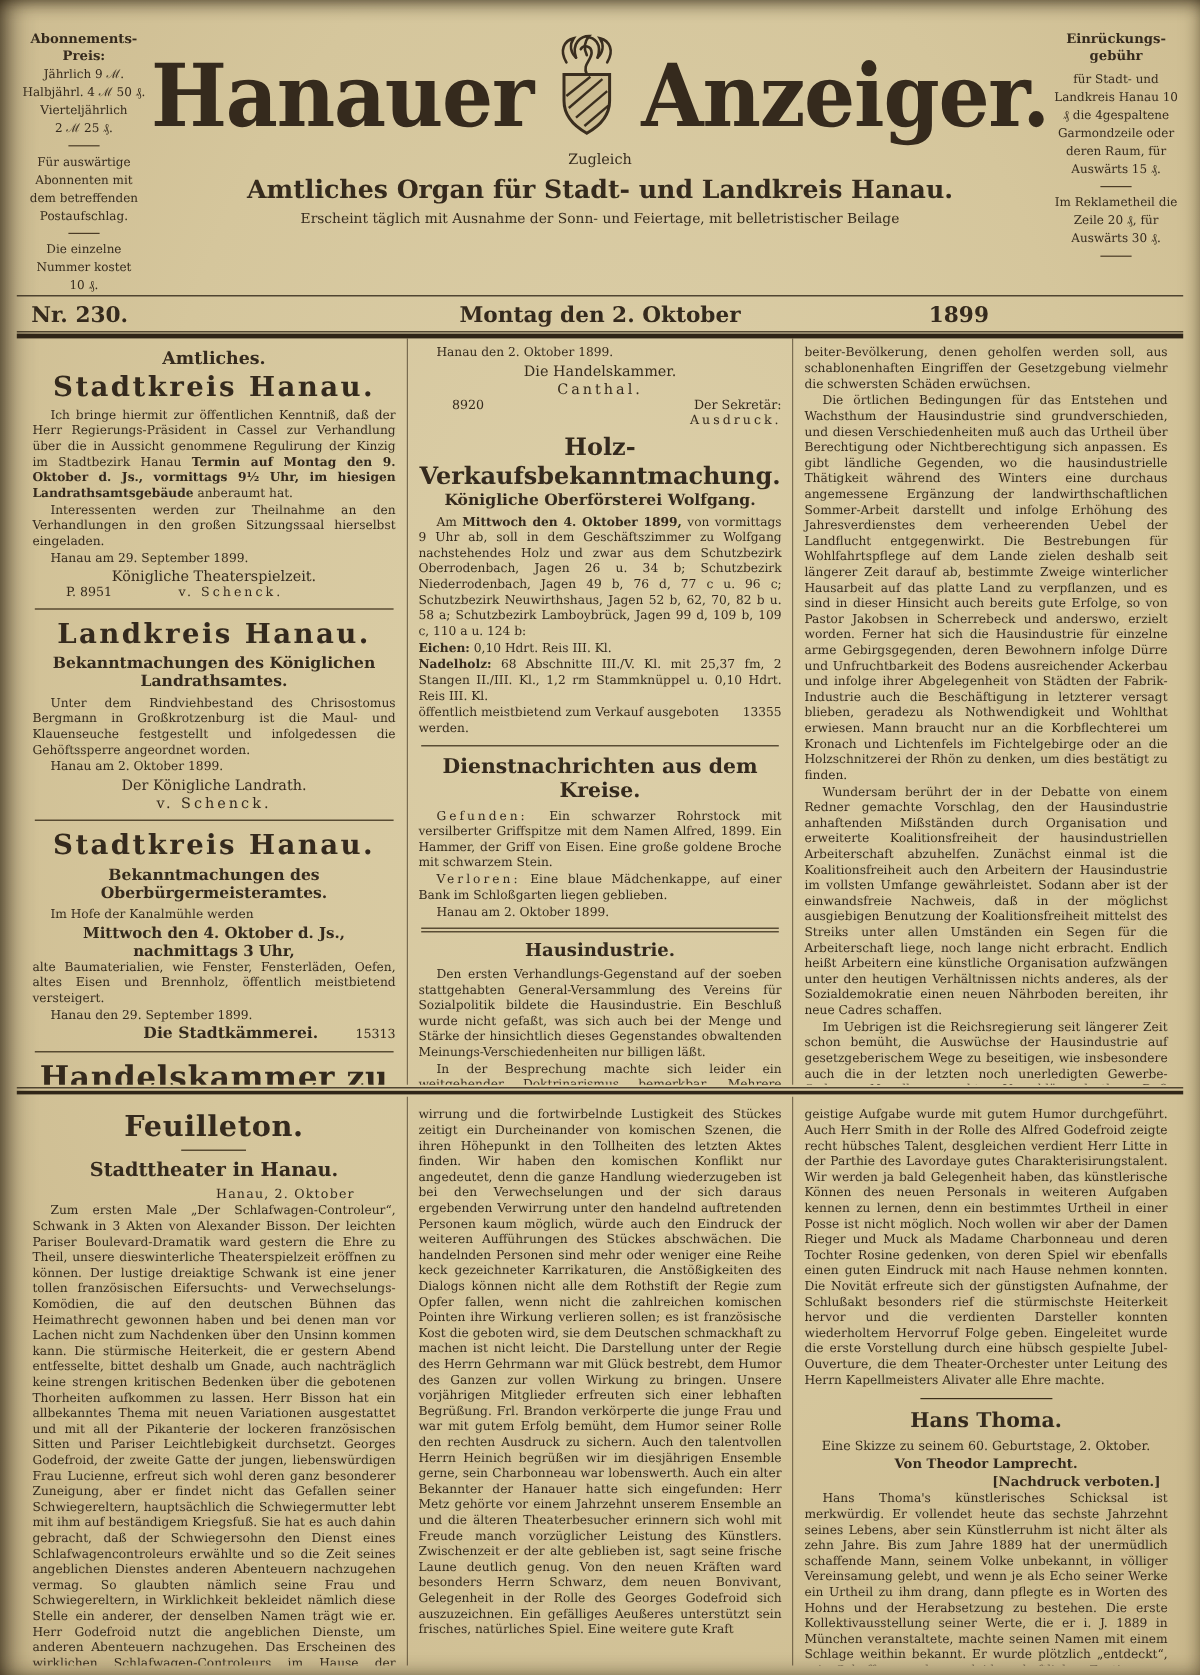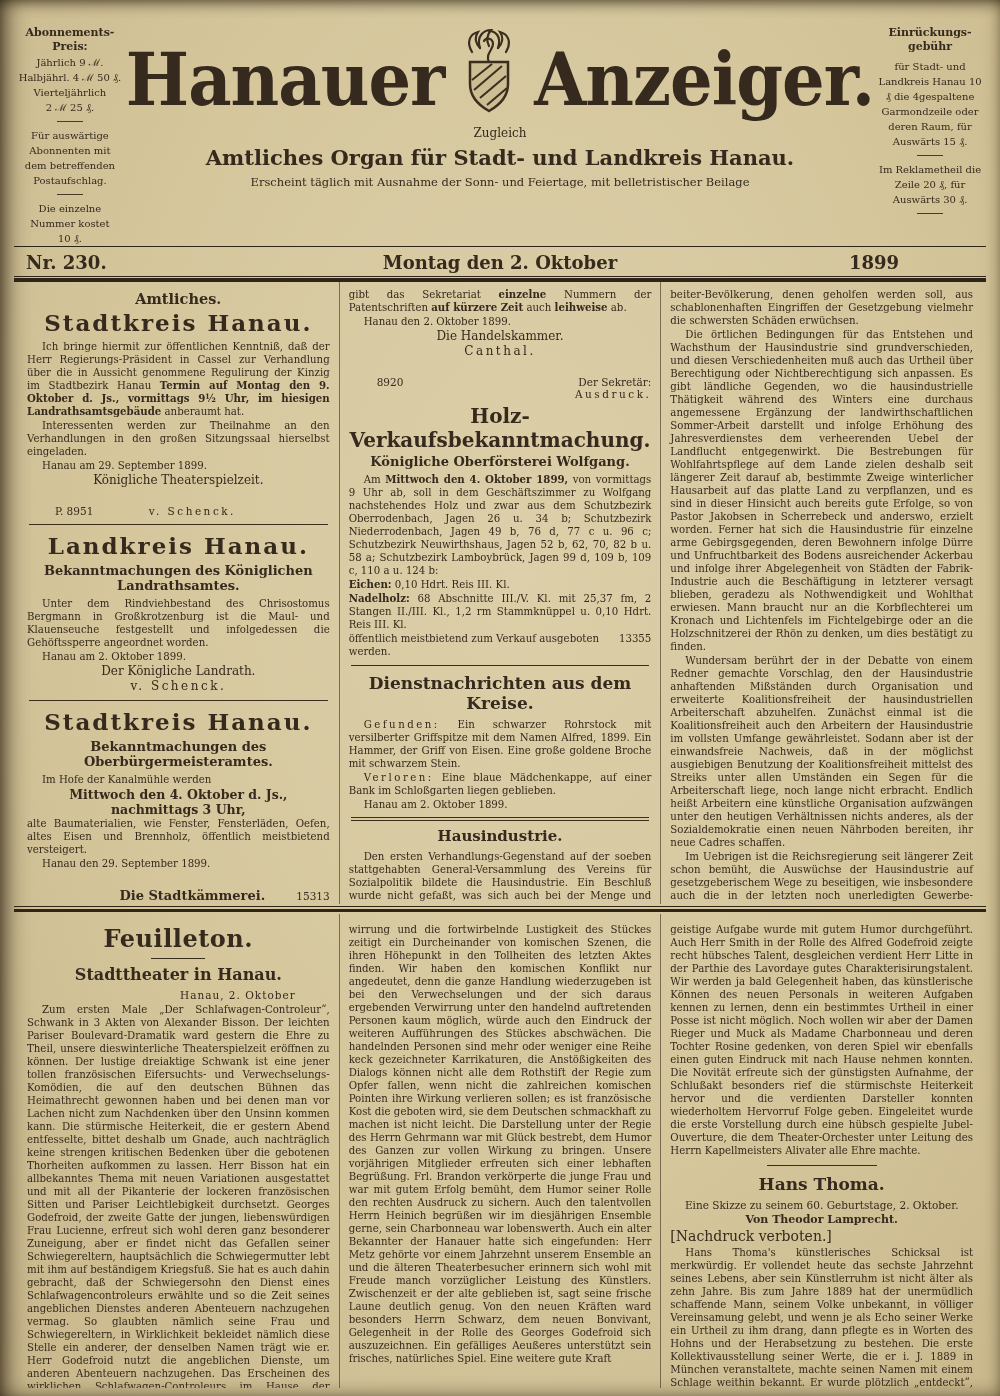--- a/index.html
+++ b/index.html
@@ -20,21 +20,21 @@
   .gtitle{font-size:67px;font-weight:bold;letter-spacing:-1px;transform:scaleY(1.08);white-space:nowrap;}
   .zugleich{font-size:12px;margin-top:-4px;}
   .subtitle{font-size:21px;font-weight:bold;margin-top:5px;}
   .tagline{font-size:11.5px;margin-top:5px;}
   
   .rule-thin{border-top:1.5px solid #2f2517;margin:0 14px;}
   .rule-heavy{height:4px;background:#2f2517;margin:0 14px;}
   .dateline{display:flex;align-items:baseline;padding:5px 26px 3px 26px;font-weight:bold;font-size:18px;gap:36px;}
   .dateline .dl-issue{width:200px;text-align:left;}
   .dateline .dl-date{flex:1;text-align:center;}
-  .dateline .dl-year{width:200px;text-align:center;}
+  .dateline .dl-year{width:200px;text-align:left;}
   
   .cols{display:flex;padding:0 18px;}
   .col{flex:1;padding:6px 9px 0 9px;overflow:hidden;}
   .col + .col{border-left:1px solid rgba(58,45,26,.6);}
   .topcols{height:622px;}
   .botcols{height:474px;}
   .sep-band{margin:2px 14px;border-top:1px solid #2f2517;}
   .sep-band .bar{height:3.5px;background:#2f2517;margin-top:1.5px;}
   
   .jp{font-size:10.2px;line-height:13px;text-align:justify;text-indent:15px;margin:0 0 1px 0;}
@@ -43,32 +43,32 @@
   .h-kicker{font-size:14.5px;font-weight:bold;text-align:center;margin-top:2px;}
   .h-big{font-size:23px;font-weight:bold;text-align:center;letter-spacing:2px;margin:2px 0 4px 0;}
   .h-sub{font-size:13px;font-weight:bold;text-align:center;margin-bottom:4px;}
   .h-huge{font-size:26px;font-weight:bold;text-align:center;letter-spacing:.5px;margin:4px 0 5px 0;}
   .h-holz{font-size:20px;font-weight:bold;text-align:center;margin:4px 0 2px 0;}
   .h-med{font-size:17px;font-weight:bold;text-align:center;margin:4px 0 5px 0;}
   .h-small{font-size:15px;font-weight:bold;text-align:center;margin:3px 0 5px 0;}
   .artrule{border-top:1px solid #3a2d1a;margin:7px 2px;}
   .artrule.dbl{border-bottom:1px solid #3a2d1a;height:2px;margin:6px 2px;}
   .shortrule{width:110px;border-top:1px solid #3a2d1a;margin:8px auto;}
-  .sigrow{display:grid;grid-template-columns:1fr auto 1fr;font-size:10.5px;align-items:baseline;margin-top:18px;padding-left:28px;}
+  .sigrow{display:grid;grid-template-columns:1fr auto 1fr;font-size:10.5px;align-items:baseline;margin-top:1px;padding-left:28px;}
   .sigrow .left{text-align:left;}
   .sigrow .mid{text-align:center;}
   .sigrow .right{text-align:right;}
   .authority{text-align:center;font-size:12px;margin-top:1px;}
   .boldline{text-align:center;font-weight:bold;font-size:12.5px;line-height:15px;}
   .bigsig{font-weight:bold;font-size:13px;}
   .closerow{display:flex;justify-content:space-between;font-size:10.2px;line-height:13px;}
   .feu-dateline{text-align:right;padding-right:34px;font-size:10.5px;letter-spacing:1px;margin:1px 0 2px 0;}
   .thoma-sub{text-align:center;font-size:10.5px;margin-top:1px;}
   .thoma-by{text-align:center;font-size:11px;font-weight:bold;margin-top:2px;}
-  .thoma-notice{text-align:left;font-size:14px;font-weight:normal;margin:2px 6px 2px 0;}
+  .thoma-notice{text-align:right;font-size:11px;font-weight:bold;margin:2px 6px 2px 0;}
   .crest{flex:0 0 auto;}
 </style>
 </head>
 <body>
 
 <div class="page">
 
   <header class="masthead">
     <div class="corner">
       <div class="ctitle">
@@ -185,21 +185,20 @@
       <div class="artrule"></div>
 
       <article>
         <div class="h-huge">Handelskammer zu Hanau.</div>
 
       </article>
     </div>
 
     <div class="col">
       <article>
-        <p class="jp noindent"><span>gibt das Sekretariat </span><b>einzelne</b><span> Nummern der Patentschriften </span><b>auf kürzere Zeit</b><span> auch </span><b>leihweise</b><span> ab.</span></p>
         <p class="jp">Hanau den 2. Oktober 1899.</p>
         <div class="authority">Die Handelskammer.</div>
         <div class="authority sperr">Canthal.</div>
         <div class="sigrow">
           <span class="left">8920</span>
           <span class="mid"></span>
           <span class="right"><span>Der Sekretär: </span><span class="sperr">Ausdruck.</span></span>
         </div>
       </article>
 

